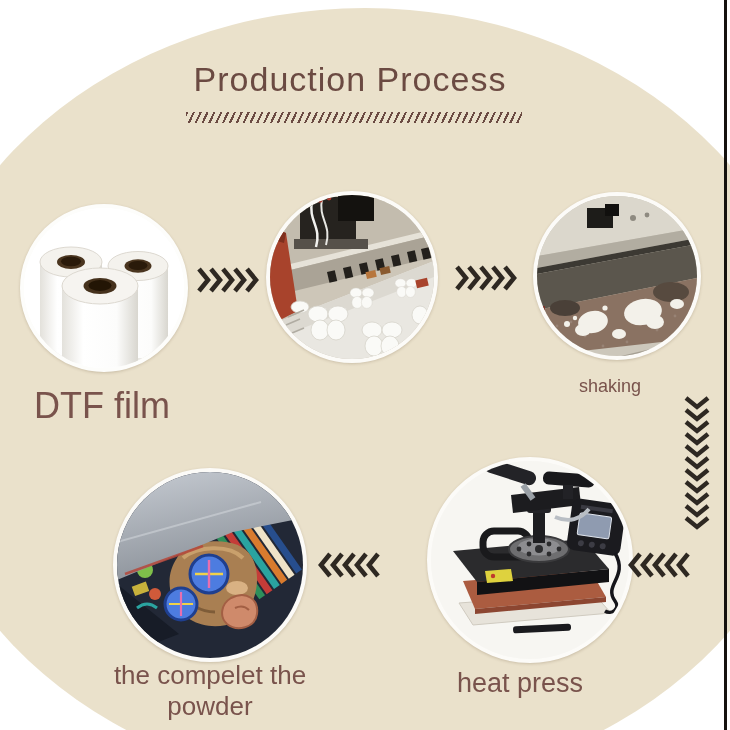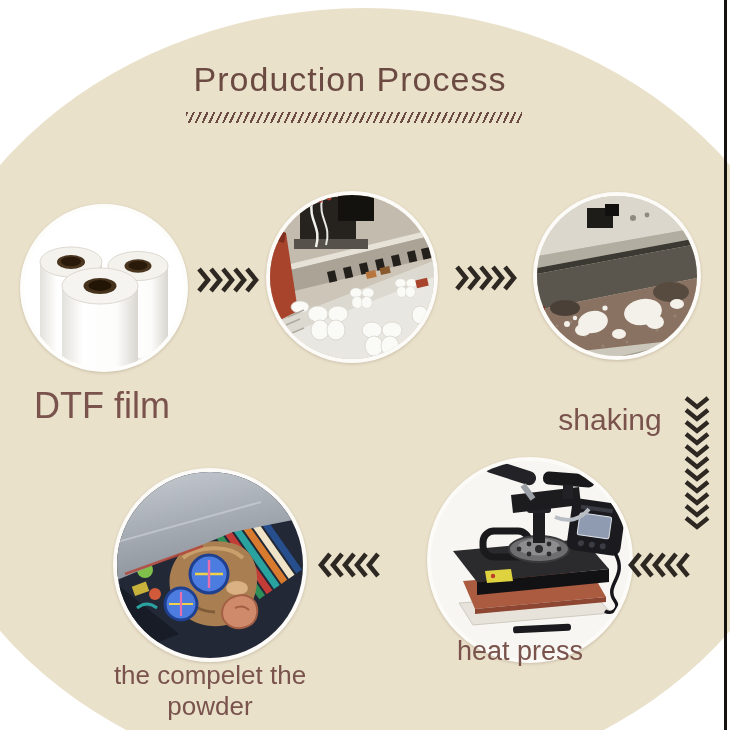--- a/index.html
+++ b/index.html
@@ -8,22 +8,22 @@
   .bg-ellipse{position:absolute;left:-90px;top:8px;width:910px;height:780px;
               border-radius:50%;background:#eae1cb;}
   .right-border{position:absolute;right:3px;top:0;width:3px;height:730px;background:#15120f;}
   .title{position:absolute;left:160px;top:60px;width:380px;text-align:center;
          font-size:34px;letter-spacing:1px;color:#6b4a42;font-weight:500;}
   .title-hatch{position:absolute;left:186px;top:112px;width:336px;height:11px;
         background:repeating-linear-gradient(115deg,#6b4a42 0 2px,rgba(0,0,0,0) 2px 6.2px);}
   .label{position:absolute;color:#79534c;text-align:center;line-height:1.18;}
   .lbl-film{left:12px;top:385px;width:180px;font-size:36px;}
   .lbl-printer{left:248px;top:385px;width:220px;font-size:26px;}
-  .lbl-powder{left:542px;top:402px;width:136px;font-size:30px;}
-  .lbl-press{left:428px;top:636px;width:184px;font-size:27px;}
+  .lbl-powder{left:542px;top:376px;width:136px;font-size:18px;}
+  .lbl-press{left:428px;top:668px;width:184px;font-size:27px;}
   .lbl-print{left:80px;top:660px;width:260px;font-size:26px;}
   .photo-circle{position:absolute;border-radius:50%;overflow:hidden;
                 border:4px solid #fcfbf8;box-shadow:0 1px 3px rgba(90,70,40,.22);
                 background:#f7f6f2;}
   .c-rolls{left:20px;top:204px;width:160px;height:160px;border-color:#fdfdfb;background:#ffffff;}
   .c-printer{left:266px;top:191px;width:164px;height:164px;}
   .c-shaker{left:533px;top:192px;width:160px;height:160px;}
   .c-press{left:427px;top:457px;width:198px;height:198px;background:#f8f7f4;}
   .c-print{left:113px;top:468px;width:186px;height:186px;}
   .photo-circle svg{display:block;width:100%;height:100%;}

